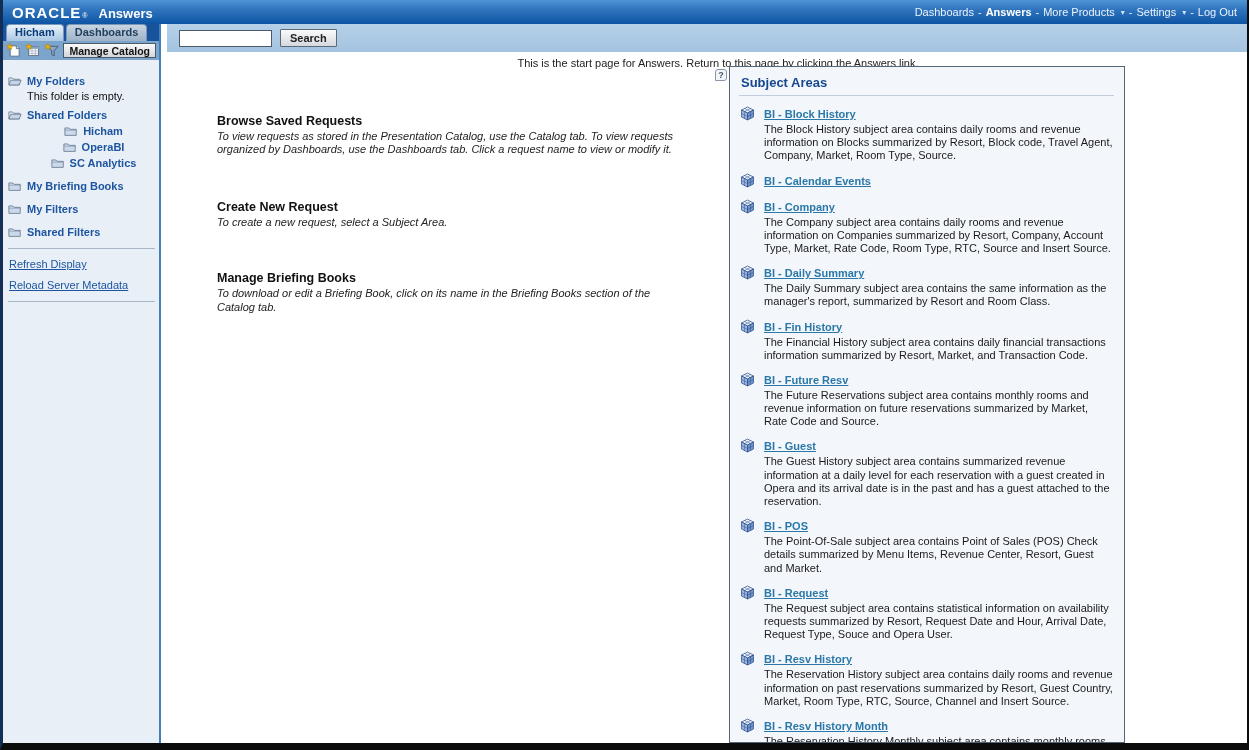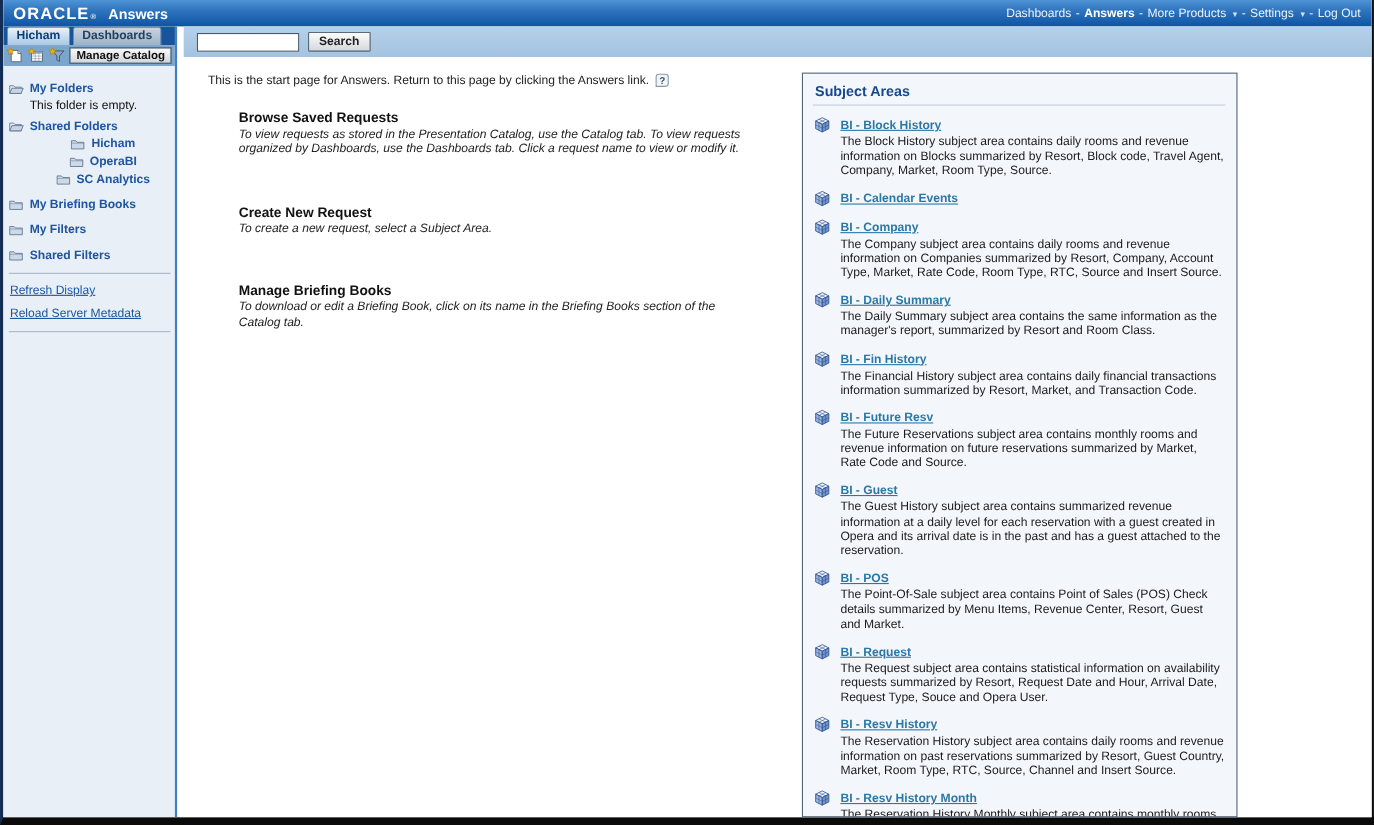--- a/index.html
+++ b/index.html
@@ -45,26 +45,26 @@
   .tree-row { display:flex; align-items:center; gap:5px; margin-top:7px; cursor:pointer; }
   .tree-row.child { margin-left:24px; margin-top:4px;justify-content:center; }
   .tree-ic { width:14px; height:12px; flex:none; }
   .tree-label { color:#1d55a0; font-weight:bold; }
   .empty-note { margin:3px 0 2px 19px; color:#111; }
   .side-sep { border-top:1px solid #a8b6c6; margin-top:10px; }
   .side-link { display:block; margin:9px 0 0 1px; color:#1d55a0; text-decoration:underline; font-size:11px; cursor:pointer; }
 
   
   .main { position:absolute; top:52px; left:160px; right:0; bottom:0; background:#fff; }
-  .intro { margin:15px 0 0 26px; font-size:11px; color:#222; display:flex; align-items:center; }
+  .intro { margin:5px 0 0 26px; font-size:11px; color:#222; display:flex; align-items:center;flex-direction:column; }
   .help-ic { display:inline-block; width:12px; height:12px; margin-left:6px; border:1px solid #8898aa;
              border-radius:3px 3px 3px 0; background:#f3f6f9; color:#445566; font-size:9px; font-weight:bold;
              text-align:center; line-height:11px; cursor:pointer; }
   .section { margin-left:54px; width:470px; }
-  .section.s1 { margin-top:21px; }
+  .section.s1 { margin-top:33px; }
   .section.s2 { margin-top:43px; }
   .section.s3 { margin-top:42px; }
   .section-title { font-size:12.5px; font-weight:bold; color:#111; }
   .section-desc { font-size:11px; color:#222; line-height:1.22; margin-top:2px;font-style:italic; }
 
   
   .panel { position:absolute; left:726px; top:66px; width:396px; bottom:0;
            background:#f3f6fb; border:1px solid #55657a; padding:6px 10px 0 9px; overflow:hidden; }
   .panel-title { color:#16488e; font-weight:bold; font-size:13px; padding:2px 0 5px 2px; border-bottom:1px solid #c2cede; }
   .sa-list { margin-top:2px; }

